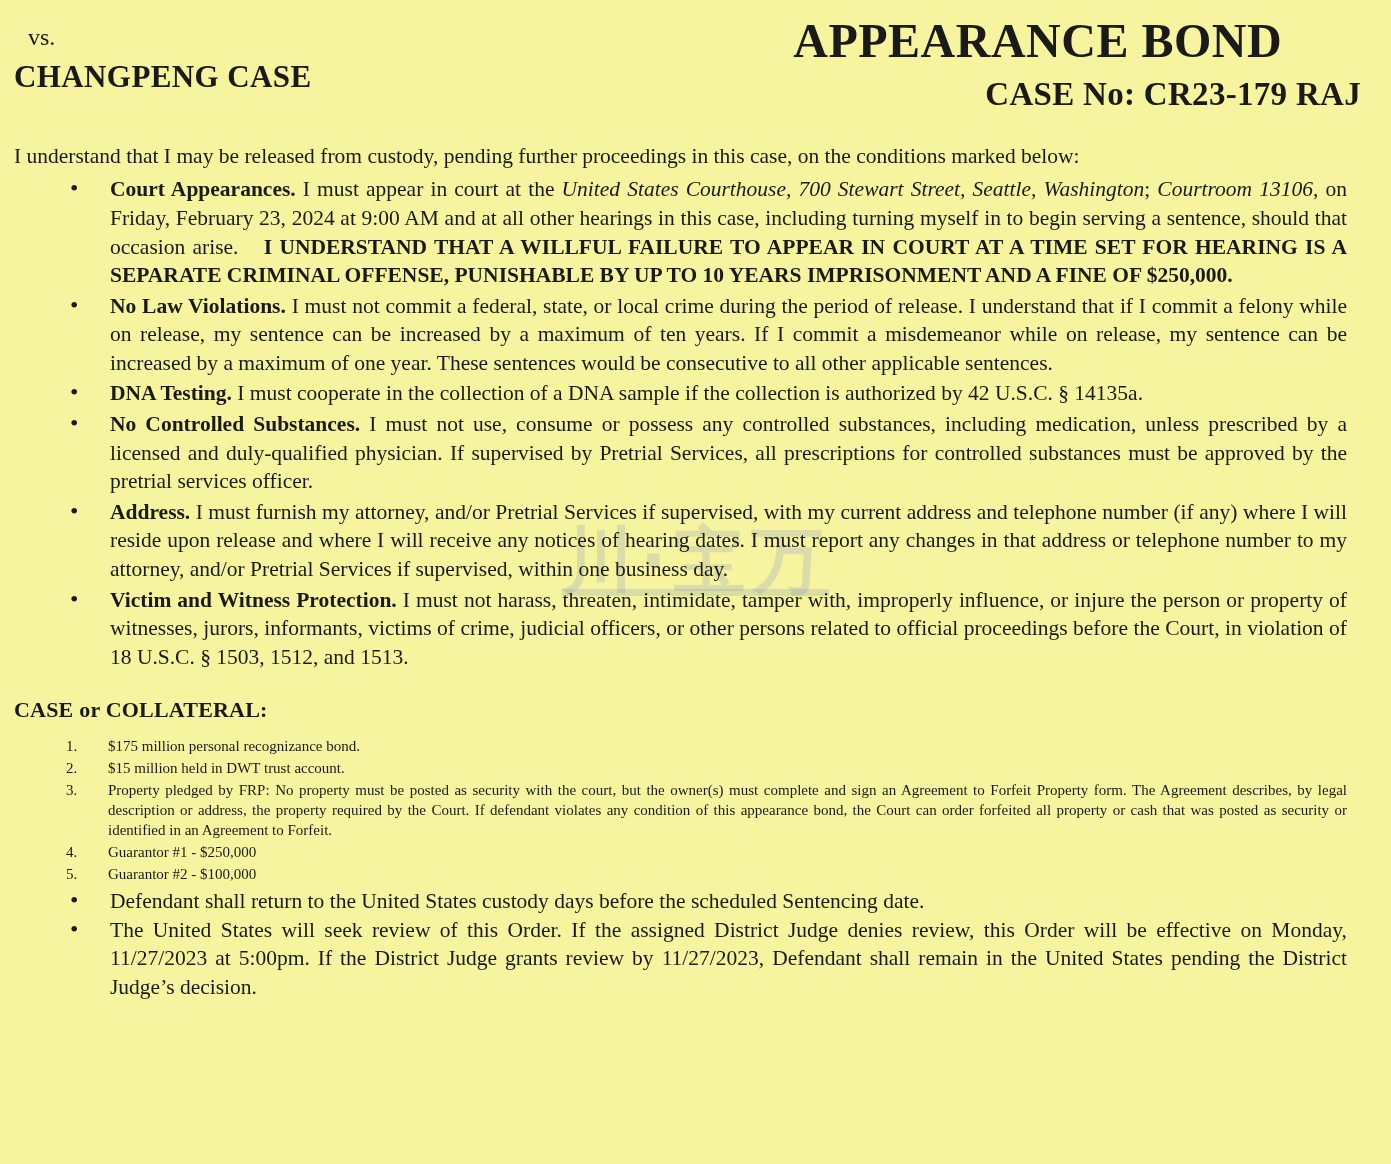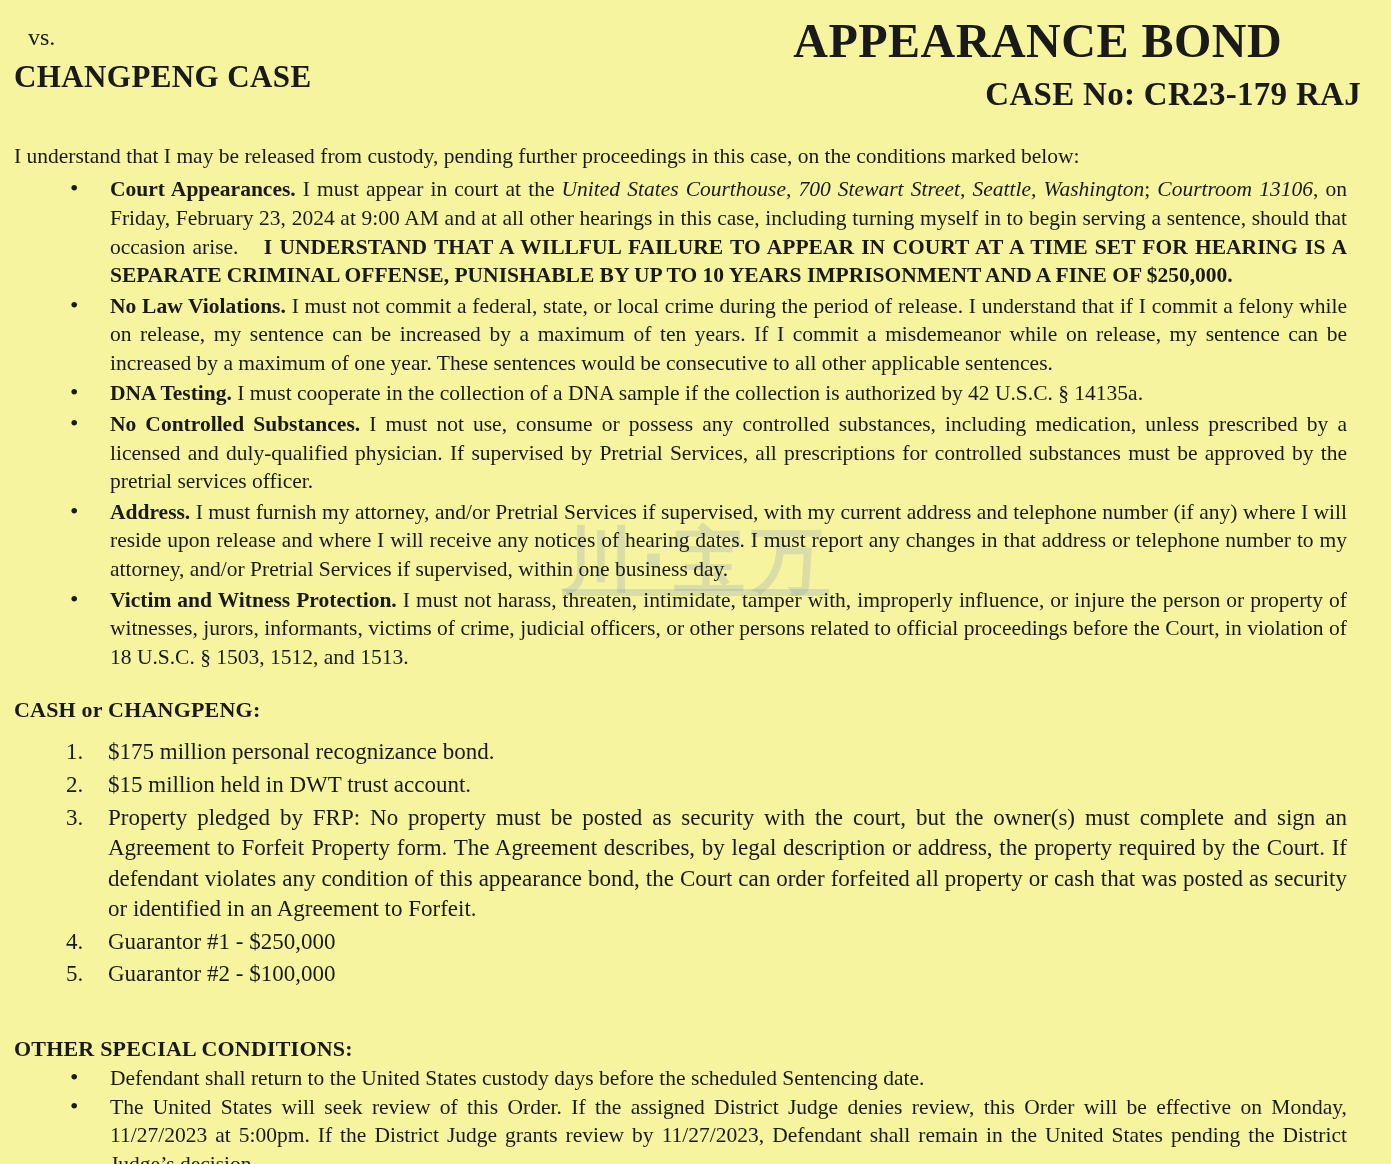--- a/index.html
+++ b/index.html
@@ -119,21 +119,21 @@
   }
   ol.collateral {
     list-style: none;
     counter-reset: coll;
     margin: 0;
     padding: 0 0 0 52px;
   }
   ol.collateral > li {
     counter-increment: coll;
     position: relative;
-    font-size: 23px;
+    font-size: 15px;
     line-height: 1.33;
     text-align: justify;
     padding-left: 42px;
     margin-bottom: 2px;
   }
   ol.collateral > li::before {
     content: counter(coll) ".";
     position: absolute;
     left: 0;
     top: 0;
@@ -220,31 +220,30 @@
         <span class="cond-label">No Controlled Substances.</span><span>  I must not use, consume or possess any controlled substances, including medication, unless prescribed by a licensed and duly-qualified physician. If supervised by Pretrial Services, all prescriptions for controlled substances must be approved by the pretrial services officer.</span>
       </li>
       <li>
         <span class="cond-label">Address.</span><span>  I must furnish my attorney, and/or Pretrial Services if supervised, with my current address and telephone number (if any) where I will reside upon release and where I will receive any notices of hearing dates.  I must report any changes in that address or telephone number to my attorney, and/or Pretrial Services if supervised, within one business day.</span>
       </li>
       <li>
         <span class="cond-label">Victim and Witness Protection.</span><span>  I must not harass, threaten, intimidate, tamper with, improperly influence, or injure the person or property of witnesses, jurors, informants, victims of crime, judicial officers, or other persons related to official proceedings before the Court, in violation of 18 U.S.C. § 1503, 1512, and 1513.</span>
       </li>
     </ul>
 
-    <div class="section-head">CASH or CHANGPENG:</div>
+    <div class="section-head">CASE or COLLATERAL:</div>
 
     <ol class="collateral">
       <li>$175 million personal recognizance bond.</li>
       <li>$15 million held in DWT trust account.</li>
       <li>Property pledged by FRP: No property must be posted as security with the court, but the owner(s) must complete and sign an Agreement to Forfeit Property form. The Agreement describes, by legal description or address, the property required by the Court. If defendant violates any condition of this appearance bond, the Court can order forfeited all property or cash that was posted as security or identified in an Agreement to Forfeit.</li>
       <li>Guarantor #1 - $250,000</li>
       <li>Guarantor #2 - $100,000</li>
     </ol>
 
-    <div class="section-head2">OTHER SPECIAL CONDITIONS:</div>
 
     <ul class="special">
       <li>Defendant shall return to the United States custody days before the scheduled Sentencing date.</li>
       <li>The United States will seek review of this Order. If the assigned District Judge denies review, this Order will be effective on Monday, 11/27/2023 at 5:00pm. If the District Judge grants review by 11/27/2023, Defendant shall remain in the United States pending the District Judge’s decision.</li>
     </ul>
 
   </div>
 </div>
 
 </body></html>

